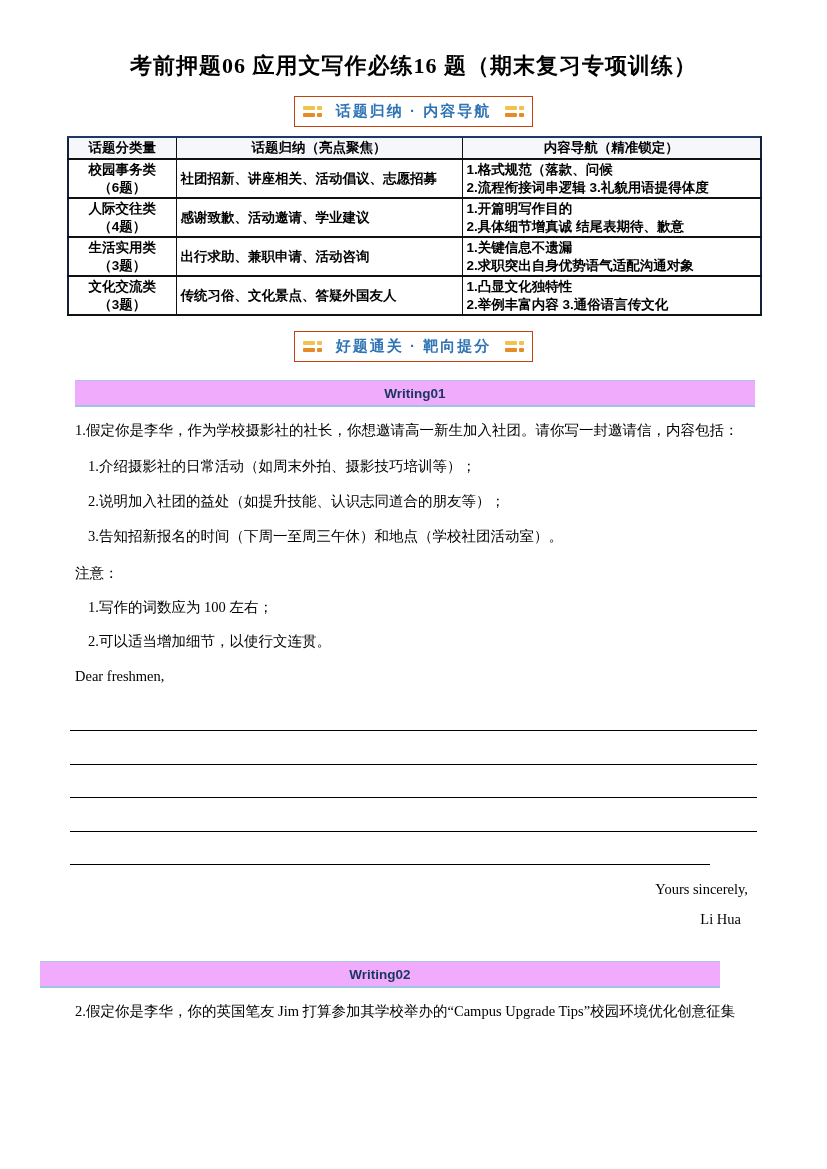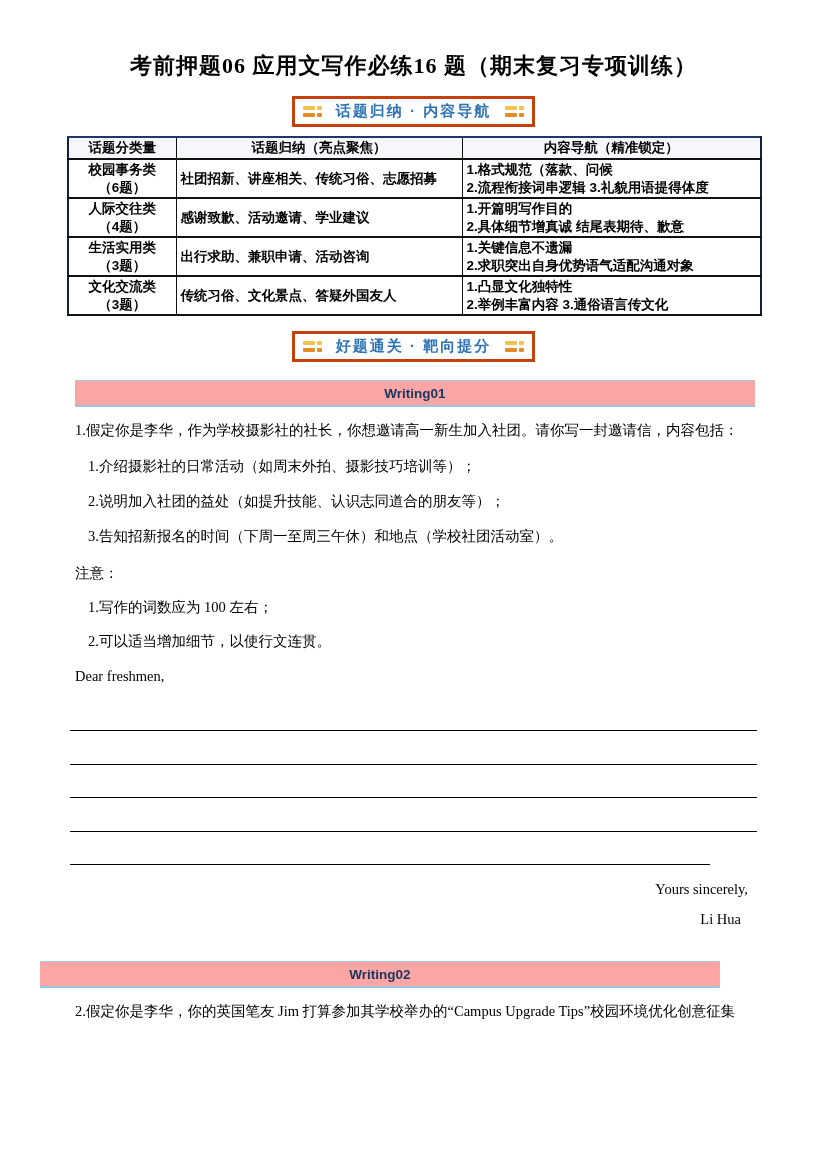--- a/index.html
+++ b/index.html
@@ -22,21 +22,21 @@
     color: #000;
   }
 
   
   .badge-wrap { display: flex; justify-content: center; }
   .badge {
     margin-top: 15px;
     display: inline-flex;
     align-items: center;
     gap: 14px;
-    border: 3px solid #c2410c;
+    border: 1px solid #c2410c;
     background: #fff;
     padding: 5px 8px;
     height: 31px;
   }
   .badge-text {
     font-family: "Liberation Sans", "DejaVu Sans", sans-serif;
     font-weight: bold;
     font-size: 15px;
     color: #2E74B5;
     letter-spacing: 2px;
@@ -73,21 +73,21 @@
     height: 22px; text-align: center;
     background: #f5f7fa; font-size: 13.5px;
   }
   .topic-table td { height: 38px; }
   .cell-center { text-align: center; line-height: 1.3; }
   .nav-cell div { line-height: 1.3; }
 
   
   .section-bar {
     margin-left: 75px; width: 680px; height: 27px;
-    background: #fca5a5;
+    background: #f0abfc;
     border-top: 1px solid #A9C7E8;
     border-bottom: 2px solid #9DC3E6;
     display: flex; align-items: center; justify-content: center;
     font-family: "Liberation Sans", "DejaVu Sans", sans-serif;
     font-weight: bold; font-size: 13.5px; color: #17375E;
   }
 
   
   .para {
     margin: 14px 70px 0 75px;
@@ -156,21 +156,21 @@
         <tr>
       <th>话题分类量</th>
       <th>话题归纳（亮点聚焦）</th>
       <th>内容导航（精准锁定）</th>
     </tr>
     <tr>
       <td class="cell-center">
         <div>校园事务类</div>
         <div>（6题）</div>
       </td>
-      <td>社团招新、讲座相关、传统习俗、志愿招募</td>
+      <td>社团招新、讲座相关、活动倡议、志愿招募</td>
       <td class="nav-cell">
         <div>1.格式规范（落款、问候</div>
         <div>2.流程衔接词串逻辑 3.礼貌用语提得体度</div>
       </td>
     </tr>
     <tr>
       <td class="cell-center">
         <div>人际交往类</div>
         <div>（4题）</div>
       </td>

